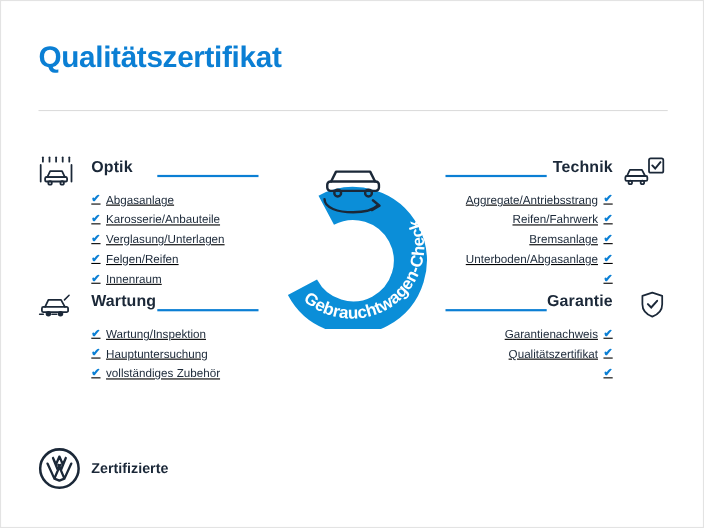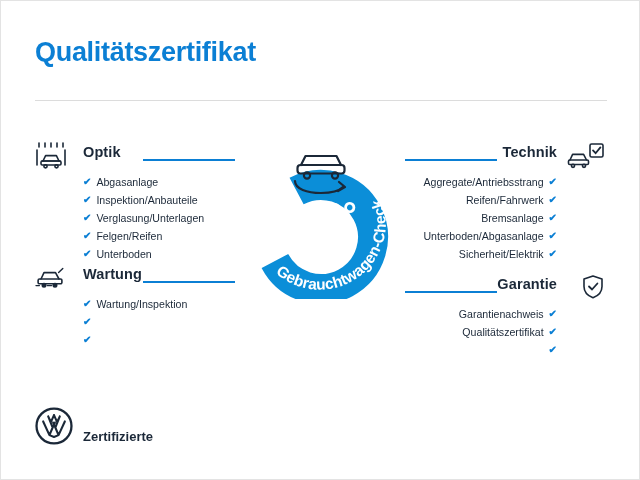--- a/index.html
+++ b/index.html
@@ -35,20 +35,21 @@
     left: 34px;
     top: 99px;
     width: 572px;
     height: 1px;
     background: #dcdcdc;
   }
 
   
   .section {
     position: absolute;
+    text-decoration: underline;
   }
   .sec-head {
     position: relative;
     height: 26px;
   }
   .sec-title {
     font-size: 14.5px;
     font-weight: bold;
     color: #1b2838;
     letter-spacing: 0.1px;
@@ -106,21 +107,21 @@
   .sec-right .items { padding-right: 48px; }
   .sec-right .item {
     justify-content: flex-end;
   }
   .sec-right .item .chk { margin-left: 5px; }
 
   
   #sec-optik    { left: 34px;  top: 140px; width: 230px; }
   #sec-wartung  { left: 34px;  top: 262px; width: 230px; }
   #sec-technik  { right: 34px; top: 140px; width: 260px; }
-  #sec-garantie { right: 34px; top: 272px; width: 260px; }
+  #sec-garantie { right: 34px; top: 262px; width: 260px; }
 
   
   .sec-icon {
     position: absolute;
     top: 0;
     width: 38px;
     height: 32px;
   }
   .sec-left .sec-icon { left: 0; }
   .sec-right .sec-icon { right: 0; }
@@ -135,34 +136,34 @@
   }
   .badge .ring-svg {
     position: absolute;
     left: 0; top: 0;
   }
   .badge .deg {
     position: absolute;
     left: 0;
     top: 76px;
     width: 176px;
-    text-align: center;
+    text-align: left;
     font-size: 35px;
     font-weight: bold;
     color: #ffffff;
     letter-spacing: -0.5px;
   }
 
   
   .footer {
     position: absolute;
     left: 34px;
     bottom: 34px;
     display: flex;
-    align-items: flex-end;
+    align-items: center;
   }
   .vw-logo {
     width: 38px;
     height: 38px;
     flex: 0 0 38px;
   }
   .footer-text {
     margin-left: 10px;
     font-size: 13px;
     font-weight: bold;
@@ -199,33 +200,33 @@
       <div class="sec-title">Optik</div>
       <div class="sec-rule"></div>
     </div>
     <div class="items">
       <div class="item">
           <span class="chk">✔</span>
           <span>Abgasanlage</span>
         </div>
       <div class="item">
           <span class="chk">✔</span>
-          <span>Inspektion/Anbauteile</span>
+          <span>Karosserie/Anbauteile</span>
         </div>
       <div class="item">
           <span class="chk">✔</span>
           <span>Verglasung/Unterlagen</span>
         </div>
       <div class="item">
           <span class="chk">✔</span>
           <span>Felgen/Reifen</span>
         </div>
       <div class="item">
           <span class="chk">✔</span>
-          <span>Unterboden</span>
+          <span>Innenraum</span>
         </div>
     </div>
   </div>
 
   <div class="section sec-right" id="sec-technik">
     <div class="sec-icon">
       <svg width="38" height="32" viewBox="0 0 38 32" fill="none" stroke="#1b2838" stroke-width="1.6" stroke-linecap="round">
         <path d="M3 19 l2.6-5.6 h11 L19.5 19" stroke-linejoin="round"></path>
         <rect x="1.5" y="19" width="20" height="4.5" rx="1.3"></rect>
         <circle cx="6" cy="24.8" r="1.6"></circle>
@@ -249,21 +250,20 @@
         </div>
       <div class="item">
           <span>Bremsanlage</span>
           <span class="chk">✔</span>
         </div>
       <div class="item">
           <span>Unterboden/Abgasanlage</span>
           <span class="chk">✔</span>
         </div>
       <div class="item">
-          <span>Sicherheit/Elektrik</span>
           <span class="chk">✔</span>
         </div>
     </div>
   </div>
 
   <div class="section sec-left" id="sec-wartung">
     <div class="sec-icon">
       <svg width="38" height="32" viewBox="0 0 38 32" fill="none" stroke="#1b2838" stroke-width="1.6" stroke-linecap="round">
         <path d="M6 16 l3-6.4 h11.5 L24 16" stroke-linejoin="round"></path>
         <path d="M4.5 16 h21 a1.4 1.4 0 0 1 1.4 1.4 v2 a1.4 1.4 0 0 1 -1.4 1.4 h-21 a1.4 1.4 0 0 1 -1.4 -1.4 v-2 a1.4 1.4 0 0 1 1.4 -1.4 z"></path>
@@ -278,23 +278,25 @@
       <div class="sec-title">Wartung</div>
       <div class="sec-rule"></div>
     </div>
     <div class="items">
       <div class="item">
           <span class="chk">✔</span>
           <span>Wartung/Inspektion</span>
         </div>
       <div class="item">
           <span class="chk">✔</span>
-        </div>
-      <div class="item">
-          <span class="chk">✔</span>
+          <span>Hauptuntersuchung</span>
+        </div>
+      <div class="item">
+          <span class="chk">✔</span>
+          <span>vollständiges Zubehör</span>
         </div>
     </div>
   </div>
 
   <div class="section sec-right" id="sec-garantie">
     <div class="sec-icon">
       <svg width="38" height="32" viewBox="0 0 38 32" fill="none" stroke="#1b2838" stroke-width="1.6" stroke-linecap="round">
         <path d="M26 3 l9 3 v7.5 c0 6 -4.6 9.6 -9 11.3 c-4.4 -1.7 -9 -5.3 -9 -11.3 V6 z" stroke-linejoin="round"></path>
         <path d="M22 13.5 l3 3 l5.4 -6" stroke-width="1.8"></path>
       </svg>

